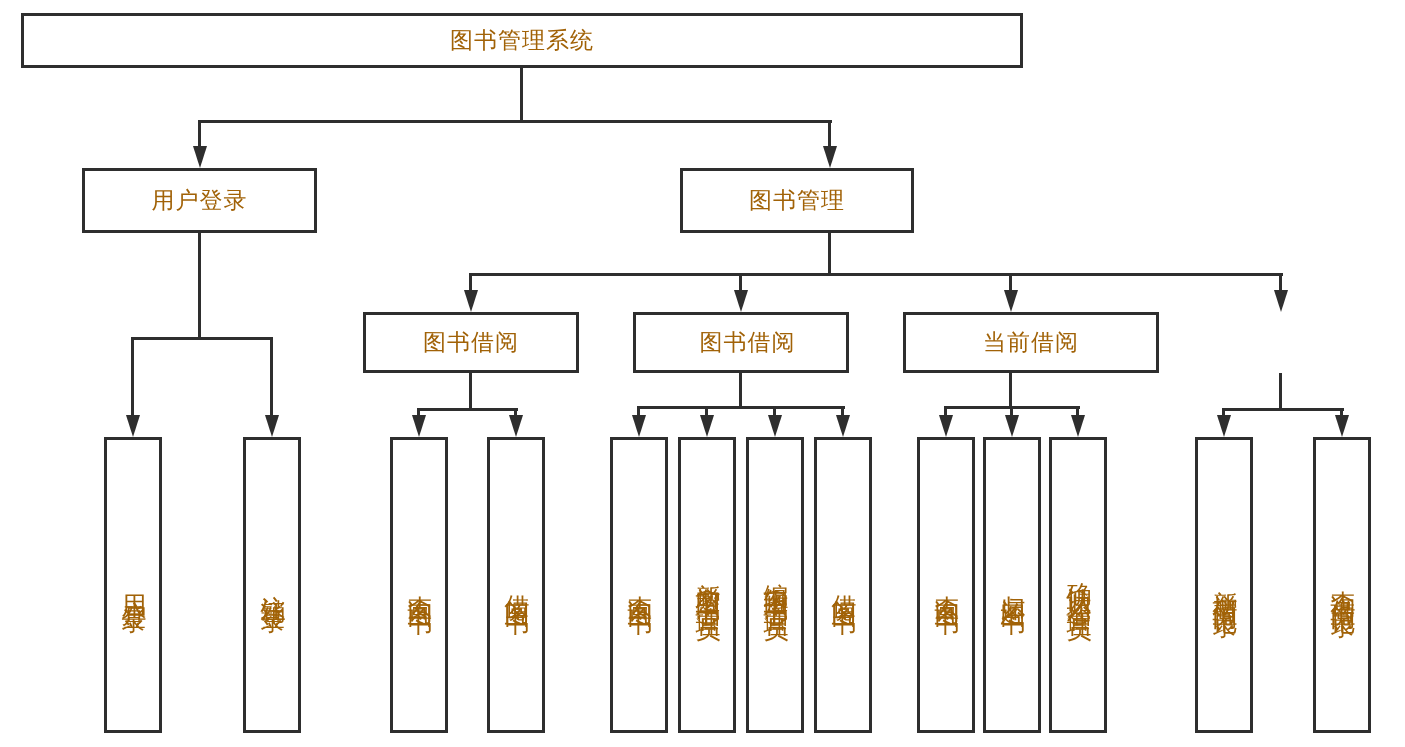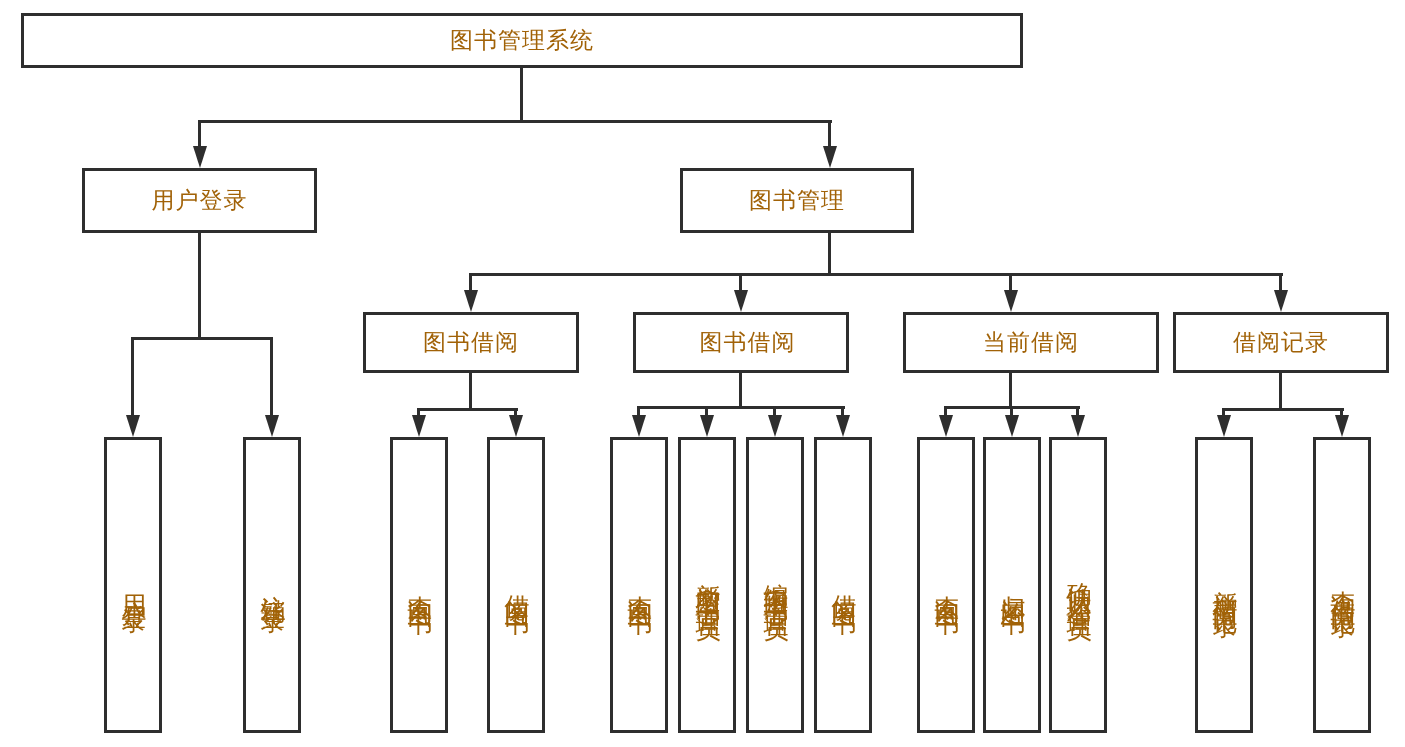--- a/index.html
+++ b/index.html
@@ -59,21 +59,20 @@
   <div class="box hlabel" style="left:82px; top:168px; width:235px; height:65px;">用户登录</div>
 
   <div class="box hlabel" style="left:680px; top:168px; width:234px; height:65px;">图书管理</div>
 
   <div class="box hlabel" style="left:363px; top:312px; width:216px; height:61px;">图书借阅</div>
 
   <div class="box hlabel" style="left:633px; top:312px; width:216px; height:61px;padding-left:13px;">图书借阅</div>
 
   <div class="box hlabel" style="left:903px; top:312px; width:256px; height:61px;">当前借阅</div>
 
-  <div class="box hlabel" style="left:1173px; top:312px; width:216px; height:61px;">借阅记录</div>
 
   <div class="box vbox" style="left:104px; top:437px; width:58px; height:296px;">用户登录</div>
   <div class="box vbox" style="left:243px; top:437px; width:58px; height:296px;">注销登录</div>
 
   <div class="box vbox" style="left:390px; top:437px; width:58px; height:296px;">查询图书</div>
   <div class="box vbox" style="left:487px; top:437px; width:58px; height:296px;">借阅图书</div>
 
   <div class="box vbox" style="left:610px; top:437px; width:58px; height:296px;">查询图书</div>
   <div class="box vbox" style="left:678px; top:437px; width:58px; height:296px;">新增图书（管理员）</div>
   <div class="box vbox" style="left:746px; top:437px; width:58px; height:296px;">编辑图书（管理员）</div>

